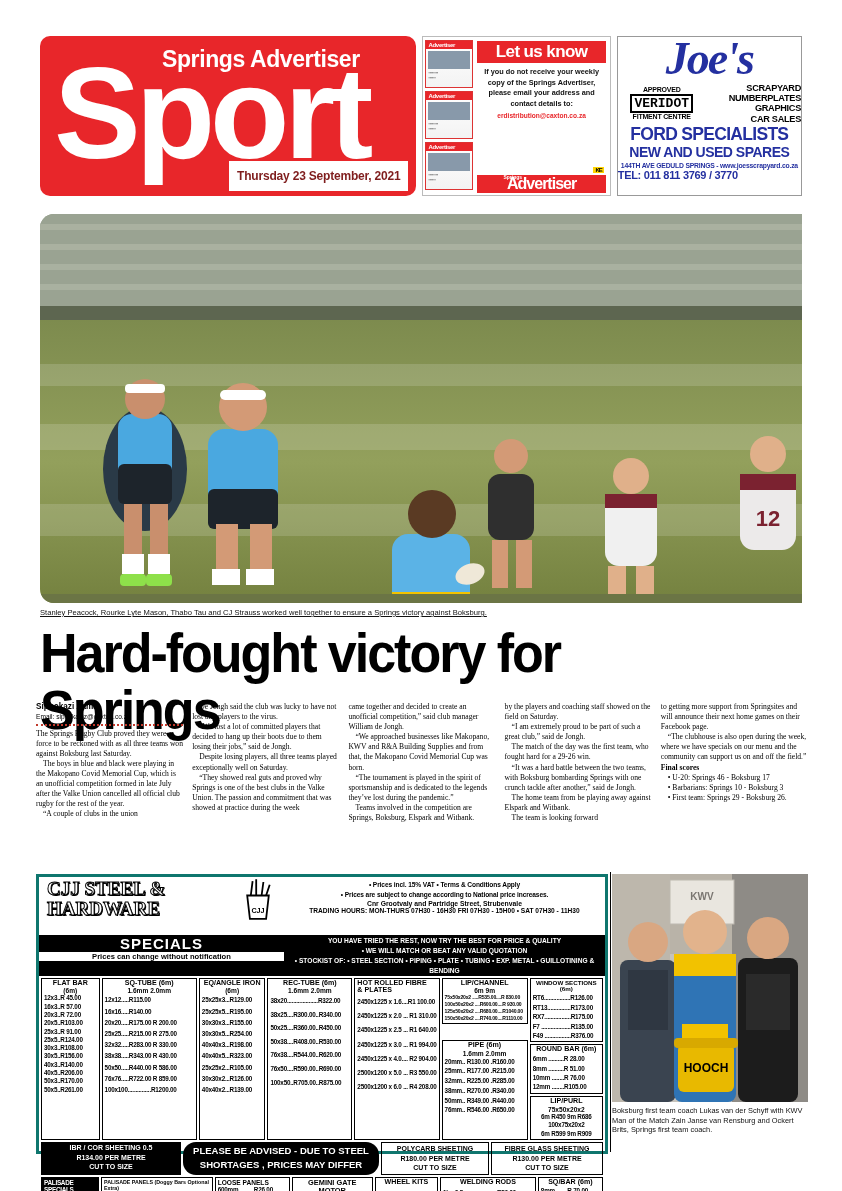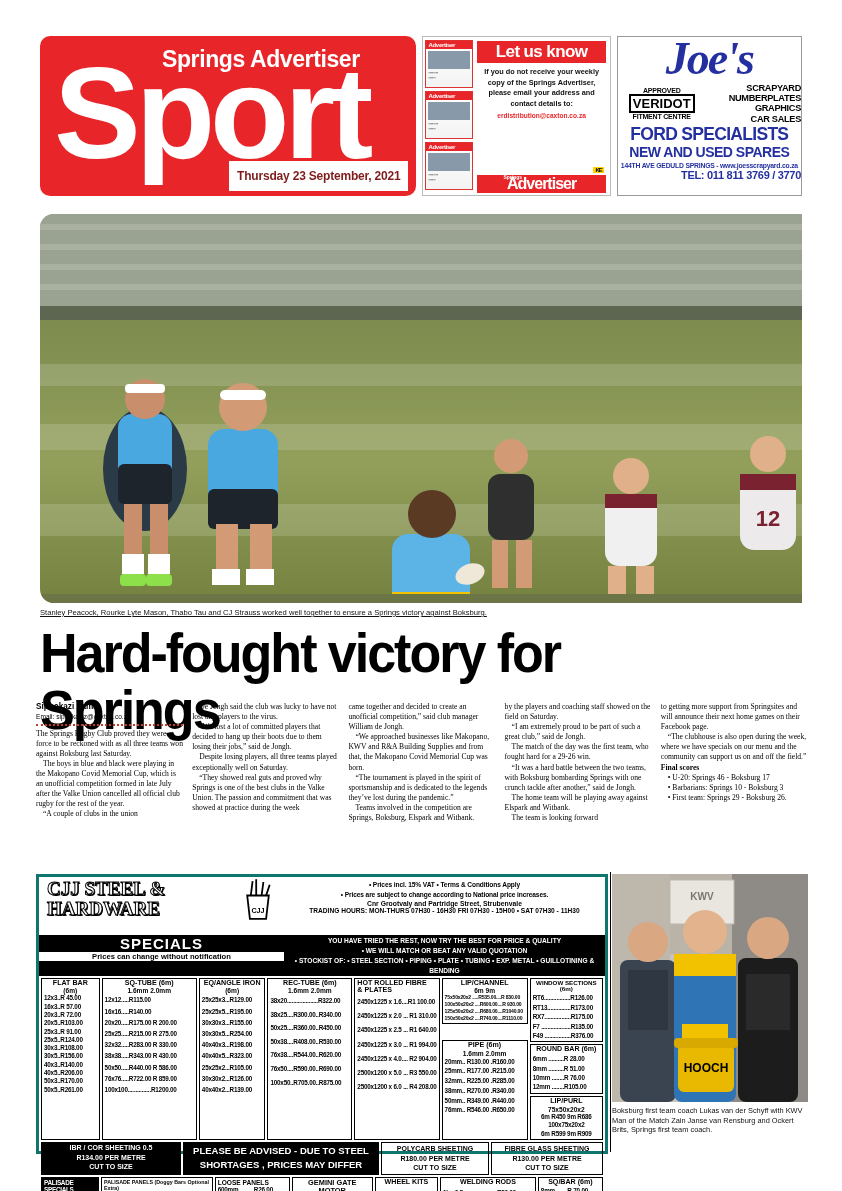--- a/index.html
+++ b/index.html
@@ -51,27 +51,27 @@
   .luk-logo { margin-top:auto; background:#e8262a; color:#fff; text-align:center; font-size:16px; font-weight:bold; letter-spacing:-1px; position:relative; padding:0 2px; }
   .luk-logo .spr { position:absolute; left:26px; top:-1px; font-size:5px; letter-spacing:0; }
   .luk-ke { position:absolute; right:2px; top:-8px; background:#ffd400; color:#000; font-size:6px; padding:0 2px; font-weight:bold;}
 
   
   .joes { width: 187px; height: 160px; border: 1px solid #999; background:#fff; position:relative; padding:0; }
   .joes-name { font-size: 46px; font-weight: bold; font-style: italic; color:#2430a0; text-align:center; letter-spacing:-2px; line-height:0.95; font-family:"Liberation Serif", serif; }
   .joes-mid { display:flex; justify-content:space-between; align-items:center; margin-top:2px; }
   .veridot-wrap { text-align:center; width:88px; }
   .veridot-approved { font-size:7px; font-weight:bold; letter-spacing:-0.2px; }
-  .veridot-box { border:2px solid #000; font-size:13px; font-weight:bold; letter-spacing:0px; padding:0 2px; display:inline-block; }
+  .veridot-box { border:2px solid #000; font-size:13px; font-weight:bold; letter-spacing:0px; padding:0 2px; display:inline-block;font-family:Liberation Mono, monospace; }
   .veridot-fit { font-size:7px; font-weight:bold; letter-spacing:-0.2px; }
   .joes-services { font-size:9.2px; font-weight:bold; text-align:right; line-height:1.12; letter-spacing:-0.3px; width:90px; }
   .joes-spec { text-align:center; color:#2430a0; font-weight:bold; font-size:17.5px; letter-spacing:-0.7px; line-height:1.02; margin-top:2px; }
   .joes-spec2 { text-align:center; color:#2430a0; font-weight:bold; font-size:14px; letter-spacing:-0.5px; }
   .joes-addr { text-align:center; font-size:6.8px; font-weight:bold; color:#2430a0; margin-top:2px; letter-spacing:-0.2px;}
-  .joes-tel { text-align:right; font-size:11px; font-weight:bold; color:#2430a0; letter-spacing:-0.3px;}
+  .joes-tel { text-align:left; font-size:11px; font-weight:bold; color:#2430a0; letter-spacing:-0.3px;}
 
   
   .main-photo { position:absolute; left:40px; top:214px; width:842px; height:389px; overflow:hidden;border-radius:14px; }
   .caption-main { position:absolute; left:40px; top:608px; width:762px; font-size:7.6px; color:#111;text-decoration:underline; }
   .headline { position:absolute; left:40px; top:624px; width:762px; font-size:56px; font-weight:bold;
               letter-spacing:-2.2px; line-height:1.02; font-family:"Liberation Sans", sans-serif;
               font-stretch: condensed; transform: scaleX(0.93); transform-origin: left center;}
 
   
   .article { position:absolute; left:36px; top:702px; width:772px; height:162px;
@@ -308,21 +308,21 @@
       <p>“We approached businesses like Makopano, KWV and R&amp;A Building Supplies and from that, the Makopano Covid Memorial Cup was born.</p>
       <p>“The tournament is played in the spirit of sportsmanship and is dedicated to the legends they’ve lost during the pandemic.”</p>
       <p>Teams involved in the competition are Springs, Boksburg, Elspark and Witbank.</p>
     </div>
 
     <div class="col">
       <p class="noind">by the players and coaching staff showed on the field on Saturday.</p>
       <p>“I am extremely proud to be part of such a great club,” said de Jongh.</p>
       <p>The match of the day was the first team, who fought hard for a 29-26 win.</p>
       <p>“It was a hard battle between the two teams, with Boksburg bombarding Springs with one crunch tackle after another,” said de Jongh.</p>
-      <p>The home team will be playing away against Elspark and Witbank.</p>
+      <p>The home team from be playing away against Elspark and Witbank.</p>
       <p>The team is looking forward</p>
     </div>
 
     <div class="col">
       <p class="noind">to getting more support from Springsites and will announce their next home games on their Facebook page.</p>
       <p>“The clubhouse is also open during the week, where we have specials on our menu and the community can support us on and off the field.”</p>
       <p class="noind fs-head">Final scores</p>
       <p>• U-20: Springs 46 - Boksburg 17</p>
       <p>• Barbarians: Springs 10 - Boksburg 3</p>
       <p>• First team: Springs 29 - Boksburg 26.</p>
@@ -498,21 +498,21 @@
         </div>
       </div>
     </div>
 
     <div class="cj-mid">
       <div class="band-black" style="width:140px; font-size:7px; line-height:1.35; padding:1px 0;">
         <div>IBR / COR SHEETING 0.5</div>
         <div>R134.00 PER METRE</div>
         <div>CUT TO SIZE</div>
       </div>
-      <div class="band-black" style="flex:1; font-size:9.5px; line-height:1.5; padding:2px 0;">
+      <div class="band-black" style="flex:1; font-size:9.5px; line-height:1.5; padding:2px 0;border-radius:13px;">
         <div>PLEASE BE ADVISED - DUE TO STEEL</div>
         <div>SHORTAGES , PRICES MAY DIFFER</div>
       </div>
       <div class="cj-cell" style="width:108px; text-align:center; font-size:7px; font-weight:bold; line-height:1.35">
         <div>POLYCARB SHEETING</div>
         <div>R180.00 PER METRE</div>
         <div>CUT TO SIZE</div>
       </div>
       <div class="cj-cell" style="width:112px; text-align:center; font-size:7px; font-weight:bold; line-height:1.35">
         <div>FIBRE GLASS SHEETING</div>

